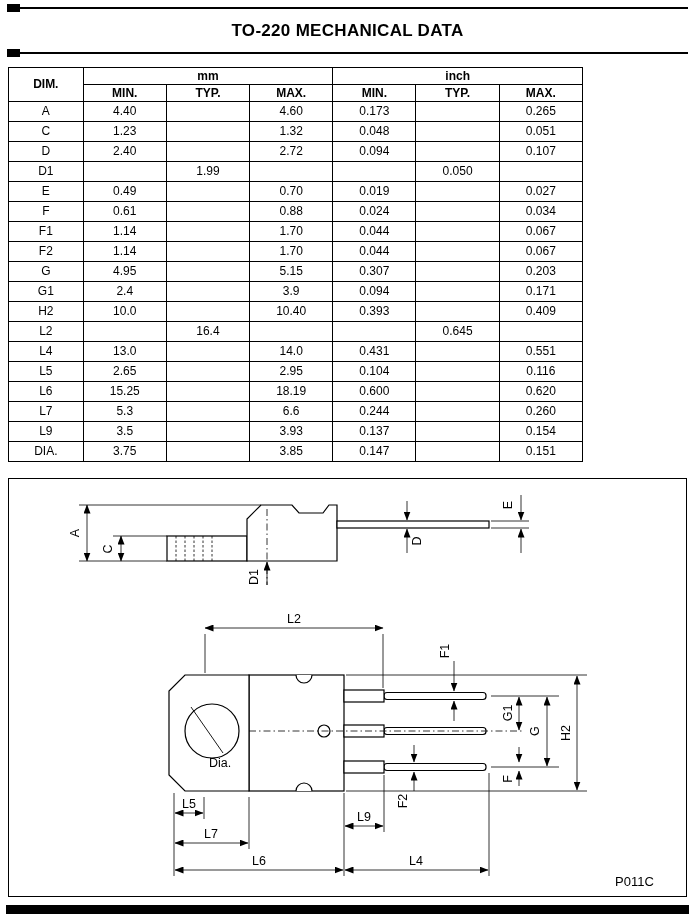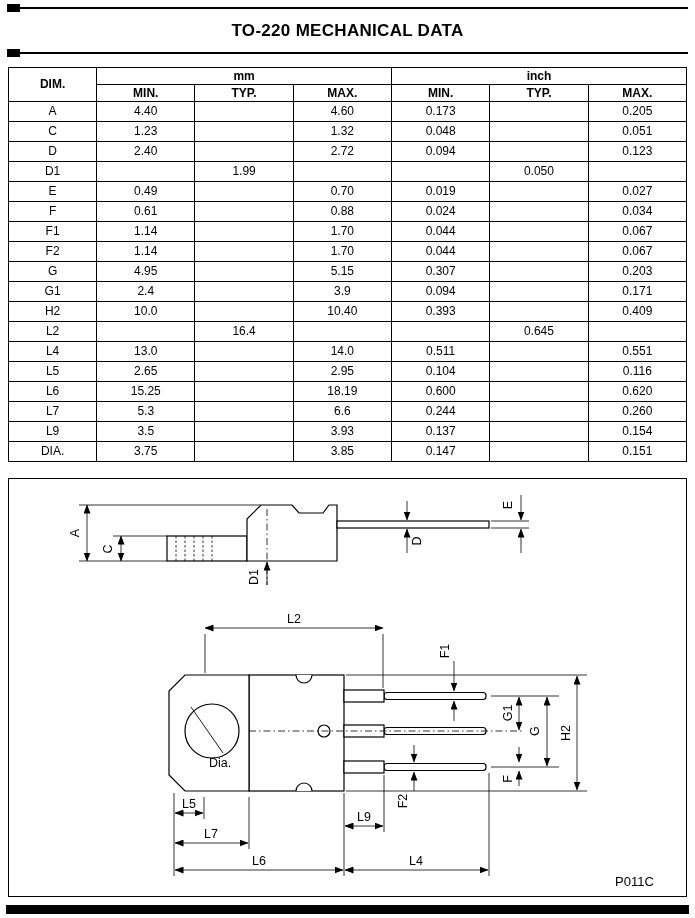--- a/index.html
+++ b/index.html
@@ -12,21 +12,21 @@
   }
   .rule { position: relative; height: 2px; background: #000; margin: 0 7px; }
   .rule .tick { position: absolute; left: 0; top: -3px; width: 13px; height: 8px; background: #000; }
   .rule.top { margin-top: 7px; }
   .title {
     text-align: center; font-size: 17px; font-weight: bold;
     padding: 12px 0 11px; letter-spacing: .3px;
   }
   table.dims {
     border-collapse: collapse; table-layout: fixed;
-    width: 679px; margin: 13px 8px 0; font-size: 12px;
+    width: 575px; margin: 13px 8px 0; font-size: 12px;
   }
   table.dims th, table.dims td {
     border: 1px solid #000; text-align: center; padding: 0;
     height: 20px; line-height: 1.05; overflow: hidden;
   }
   table.dims thead th { font-weight: bold; height: 17px; }
   table.dims col.c-dim { width: 13%; }
   table.dims col.c-val { width: 14.5%; }
   .drawing-box {
     border: 1.5px solid #000; margin: 16px 8px 0;
@@ -77,39 +77,39 @@
       </tr>
     </thead>
     <tbody>
         <tr>
           <td>A</td>
           <td>4.40</td>
           <td></td>
           <td>4.60</td>
           <td>0.173</td>
           <td></td>
-          <td>0.205</td>
+          <td>0.265</td>
         </tr>
         <tr>
           <td>C</td>
           <td>1.23</td>
           <td></td>
           <td>1.32</td>
           <td>0.048</td>
           <td></td>
           <td>0.051</td>
         </tr>
         <tr>
           <td>D</td>
           <td>2.40</td>
           <td></td>
           <td>2.72</td>
           <td>0.094</td>
           <td></td>
-          <td>0.123</td>
+          <td>0.107</td>
         </tr>
         <tr>
           <td>D1</td>
           <td></td>
           <td>1.99</td>
           <td></td>
           <td></td>
           <td>0.050</td>
           <td></td>
         </tr>
@@ -183,21 +183,21 @@
           <td></td>
           <td></td>
           <td>0.645</td>
           <td></td>
         </tr>
         <tr>
           <td>L4</td>
           <td>13.0</td>
           <td></td>
           <td>14.0</td>
-          <td>0.511</td>
+          <td>0.431</td>
           <td></td>
           <td>0.551</td>
         </tr>
         <tr>
           <td>L5</td>
           <td>2.65</td>
           <td></td>
           <td>2.95</td>
           <td>0.104</td>
           <td></td>

